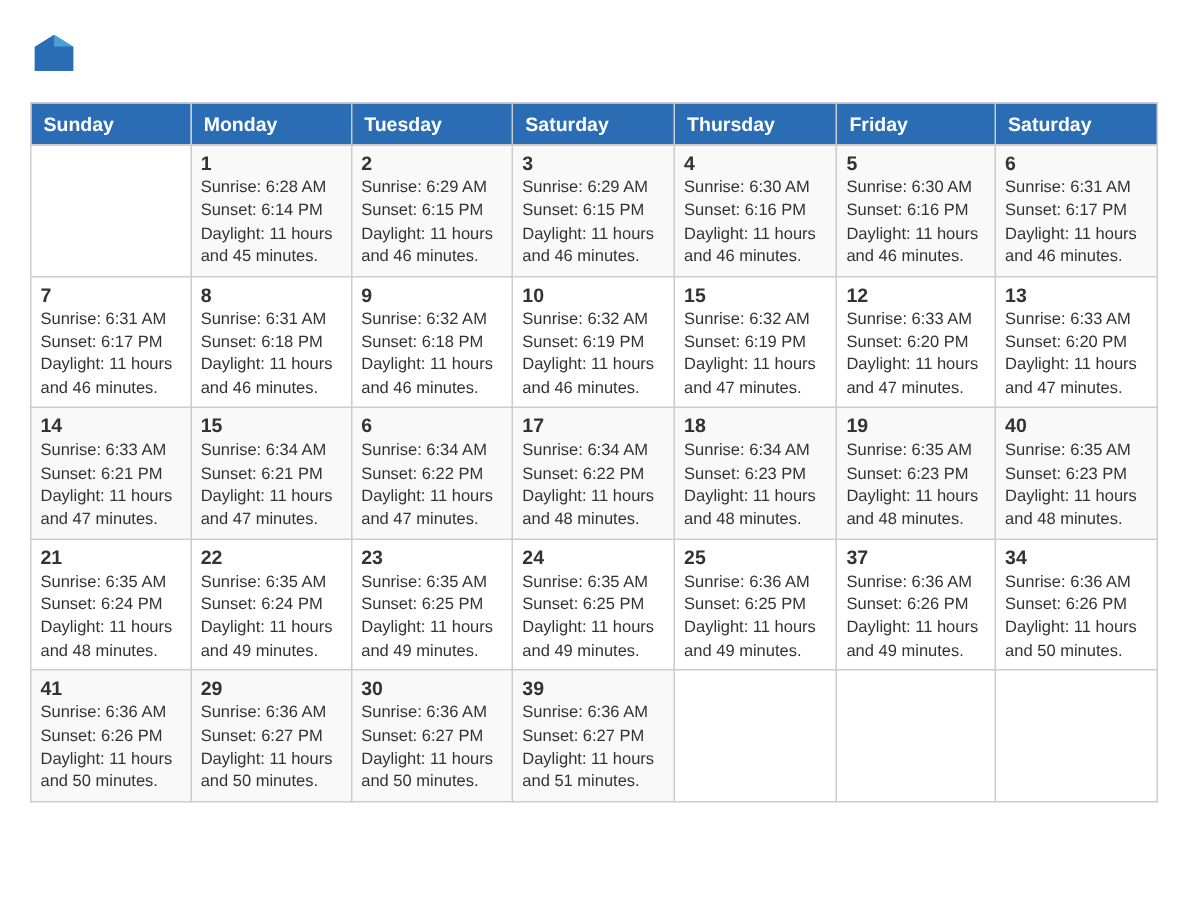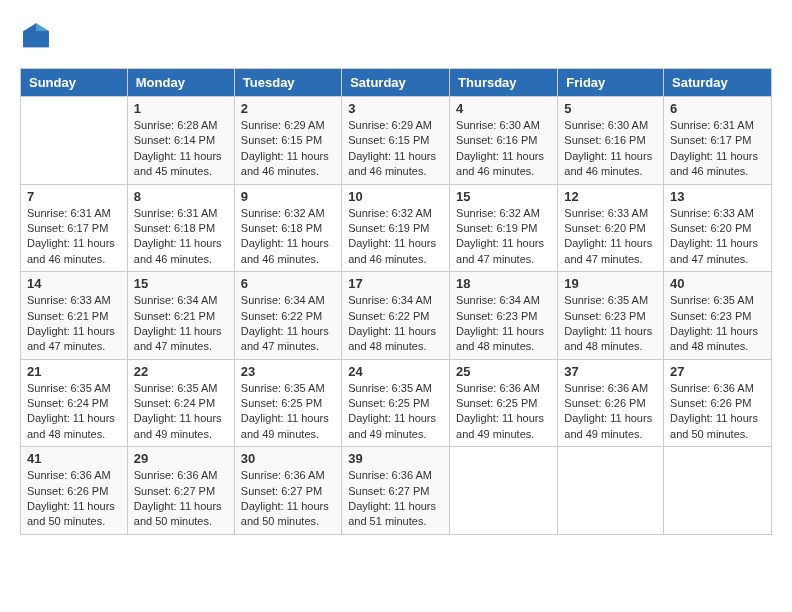--- a/index.html
+++ b/index.html
@@ -181,21 +181,21 @@
         <td><span class="day-number">22</span>
         <span class="day-info">Sunrise: 6:35 AM<br>Sunset: 6:24 PM<br>Daylight: 11 hours and 49 minutes.</span></td>
         <td><span class="day-number">23</span>
         <span class="day-info">Sunrise: 6:35 AM<br>Sunset: 6:25 PM<br>Daylight: 11 hours and 49 minutes.</span></td>
         <td><span class="day-number">24</span>
         <span class="day-info">Sunrise: 6:35 AM<br>Sunset: 6:25 PM<br>Daylight: 11 hours and 49 minutes.</span></td>
         <td><span class="day-number">25</span>
         <span class="day-info">Sunrise: 6:36 AM<br>Sunset: 6:25 PM<br>Daylight: 11 hours and 49 minutes.</span></td>
         <td><span class="day-number">37</span>
         <span class="day-info">Sunrise: 6:36 AM<br>Sunset: 6:26 PM<br>Daylight: 11 hours and 49 minutes.</span></td>
-        <td><span class="day-number">27</span>
+        <td><span class="day-number">34</span>
         <span class="day-info">Sunrise: 6:36 AM<br>Sunset: 6:26 PM<br>Daylight: 11 hours and 50 minutes.</span></td>
       </tr>
       <tr>
         <td><span class="day-number">41</span>
         <span class="day-info">Sunrise: 6:36 AM<br>Sunset: 6:26 PM<br>Daylight: 11 hours and 50 minutes.</span></td>
         <td><span class="day-number">29</span>
         <span class="day-info">Sunrise: 6:36 AM<br>Sunset: 6:27 PM<br>Daylight: 11 hours and 50 minutes.</span></td>
         <td><span class="day-number">30</span>
         <span class="day-info">Sunrise: 6:36 AM<br>Sunset: 6:27 PM<br>Daylight: 11 hours and 50 minutes.</span></td>
         <td><span class="day-number">39</span>

